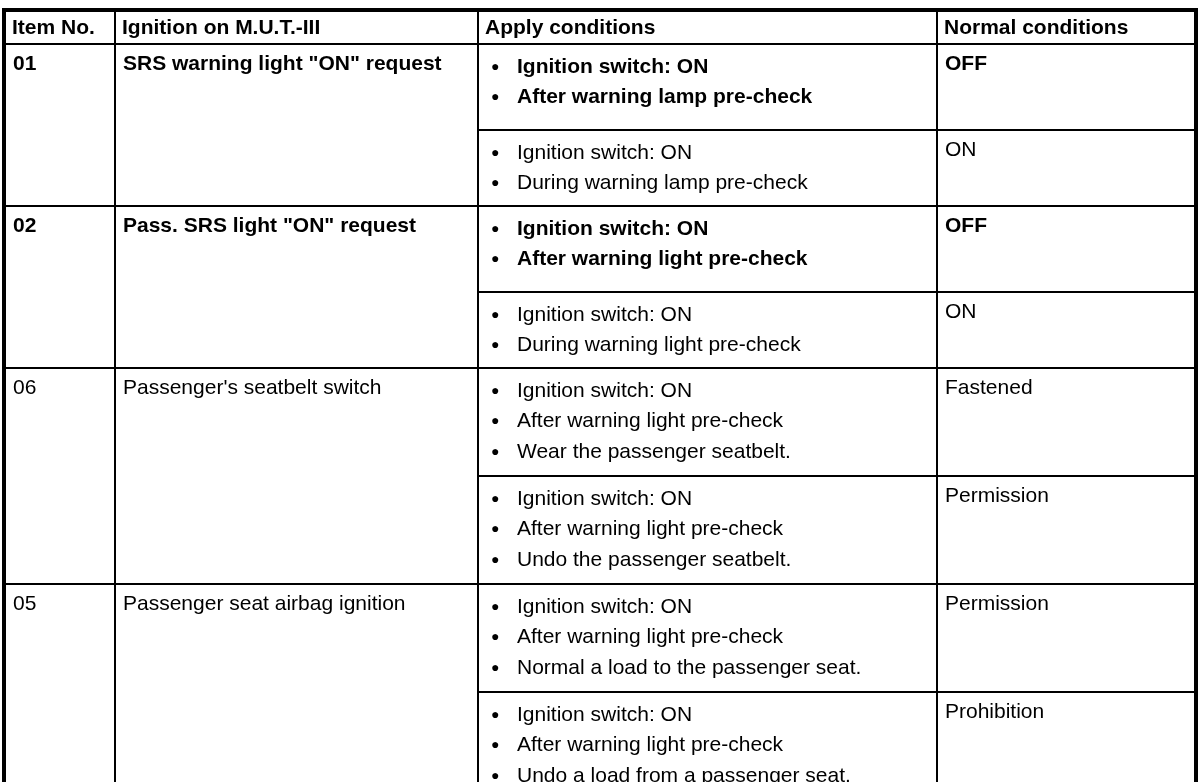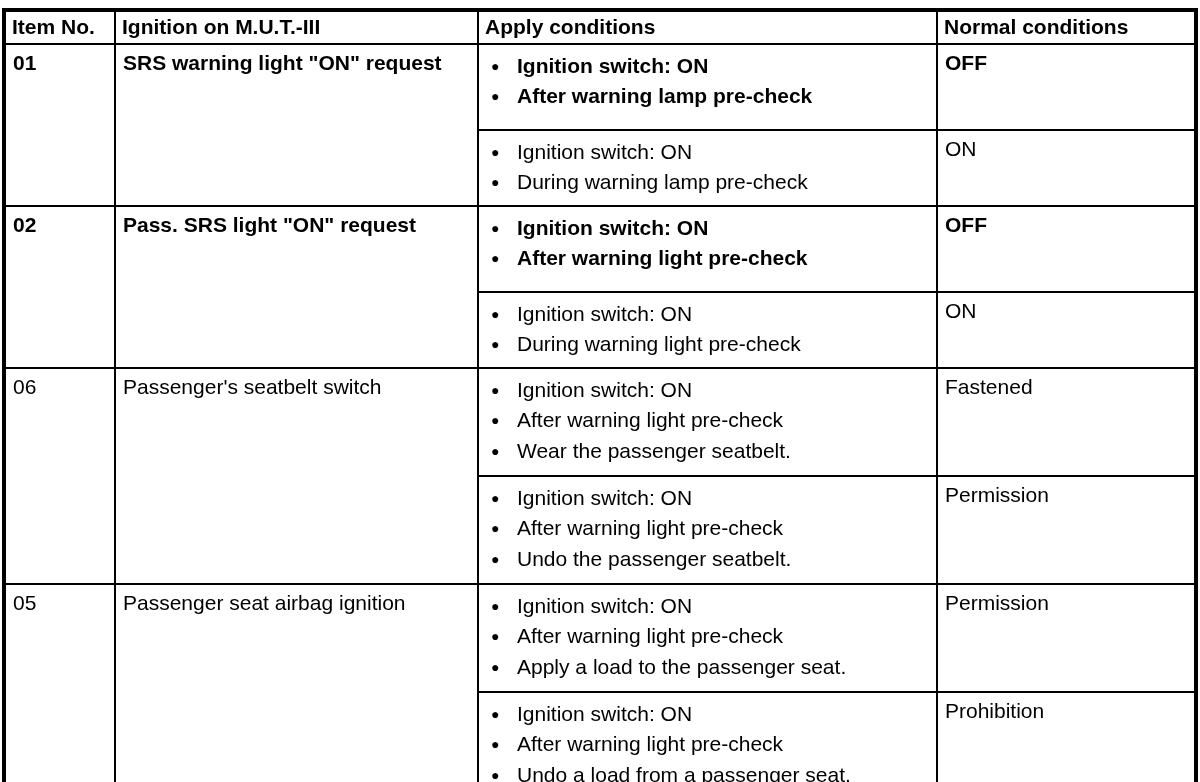--- a/index.html
+++ b/index.html
@@ -177,21 +177,21 @@
             <div class="bullet-line">
               <span class="bullet">●</span>
               <span class="check-text">Ignition switch: ON</span>
             </div>
             <div class="bullet-line">
               <span class="bullet">●</span>
               <span class="check-text">After warning light pre-check</span>
             </div>
             <div class="bullet-line">
               <span class="bullet">●</span>
-              <span class="check-text">Apply a load to the passenger seat.</span>
+              <span class="check-text">Normal a load to the passenger seat.</span>
             </div>
           </td>
           <td class="col-normal">Permission</td>
         </tr>
         <tr class="row-3">
           <td class="col-check">
             <div class="bullet-line">
               <span class="bullet">●</span>
               <span class="check-text">Ignition switch: ON</span>
             </div>

